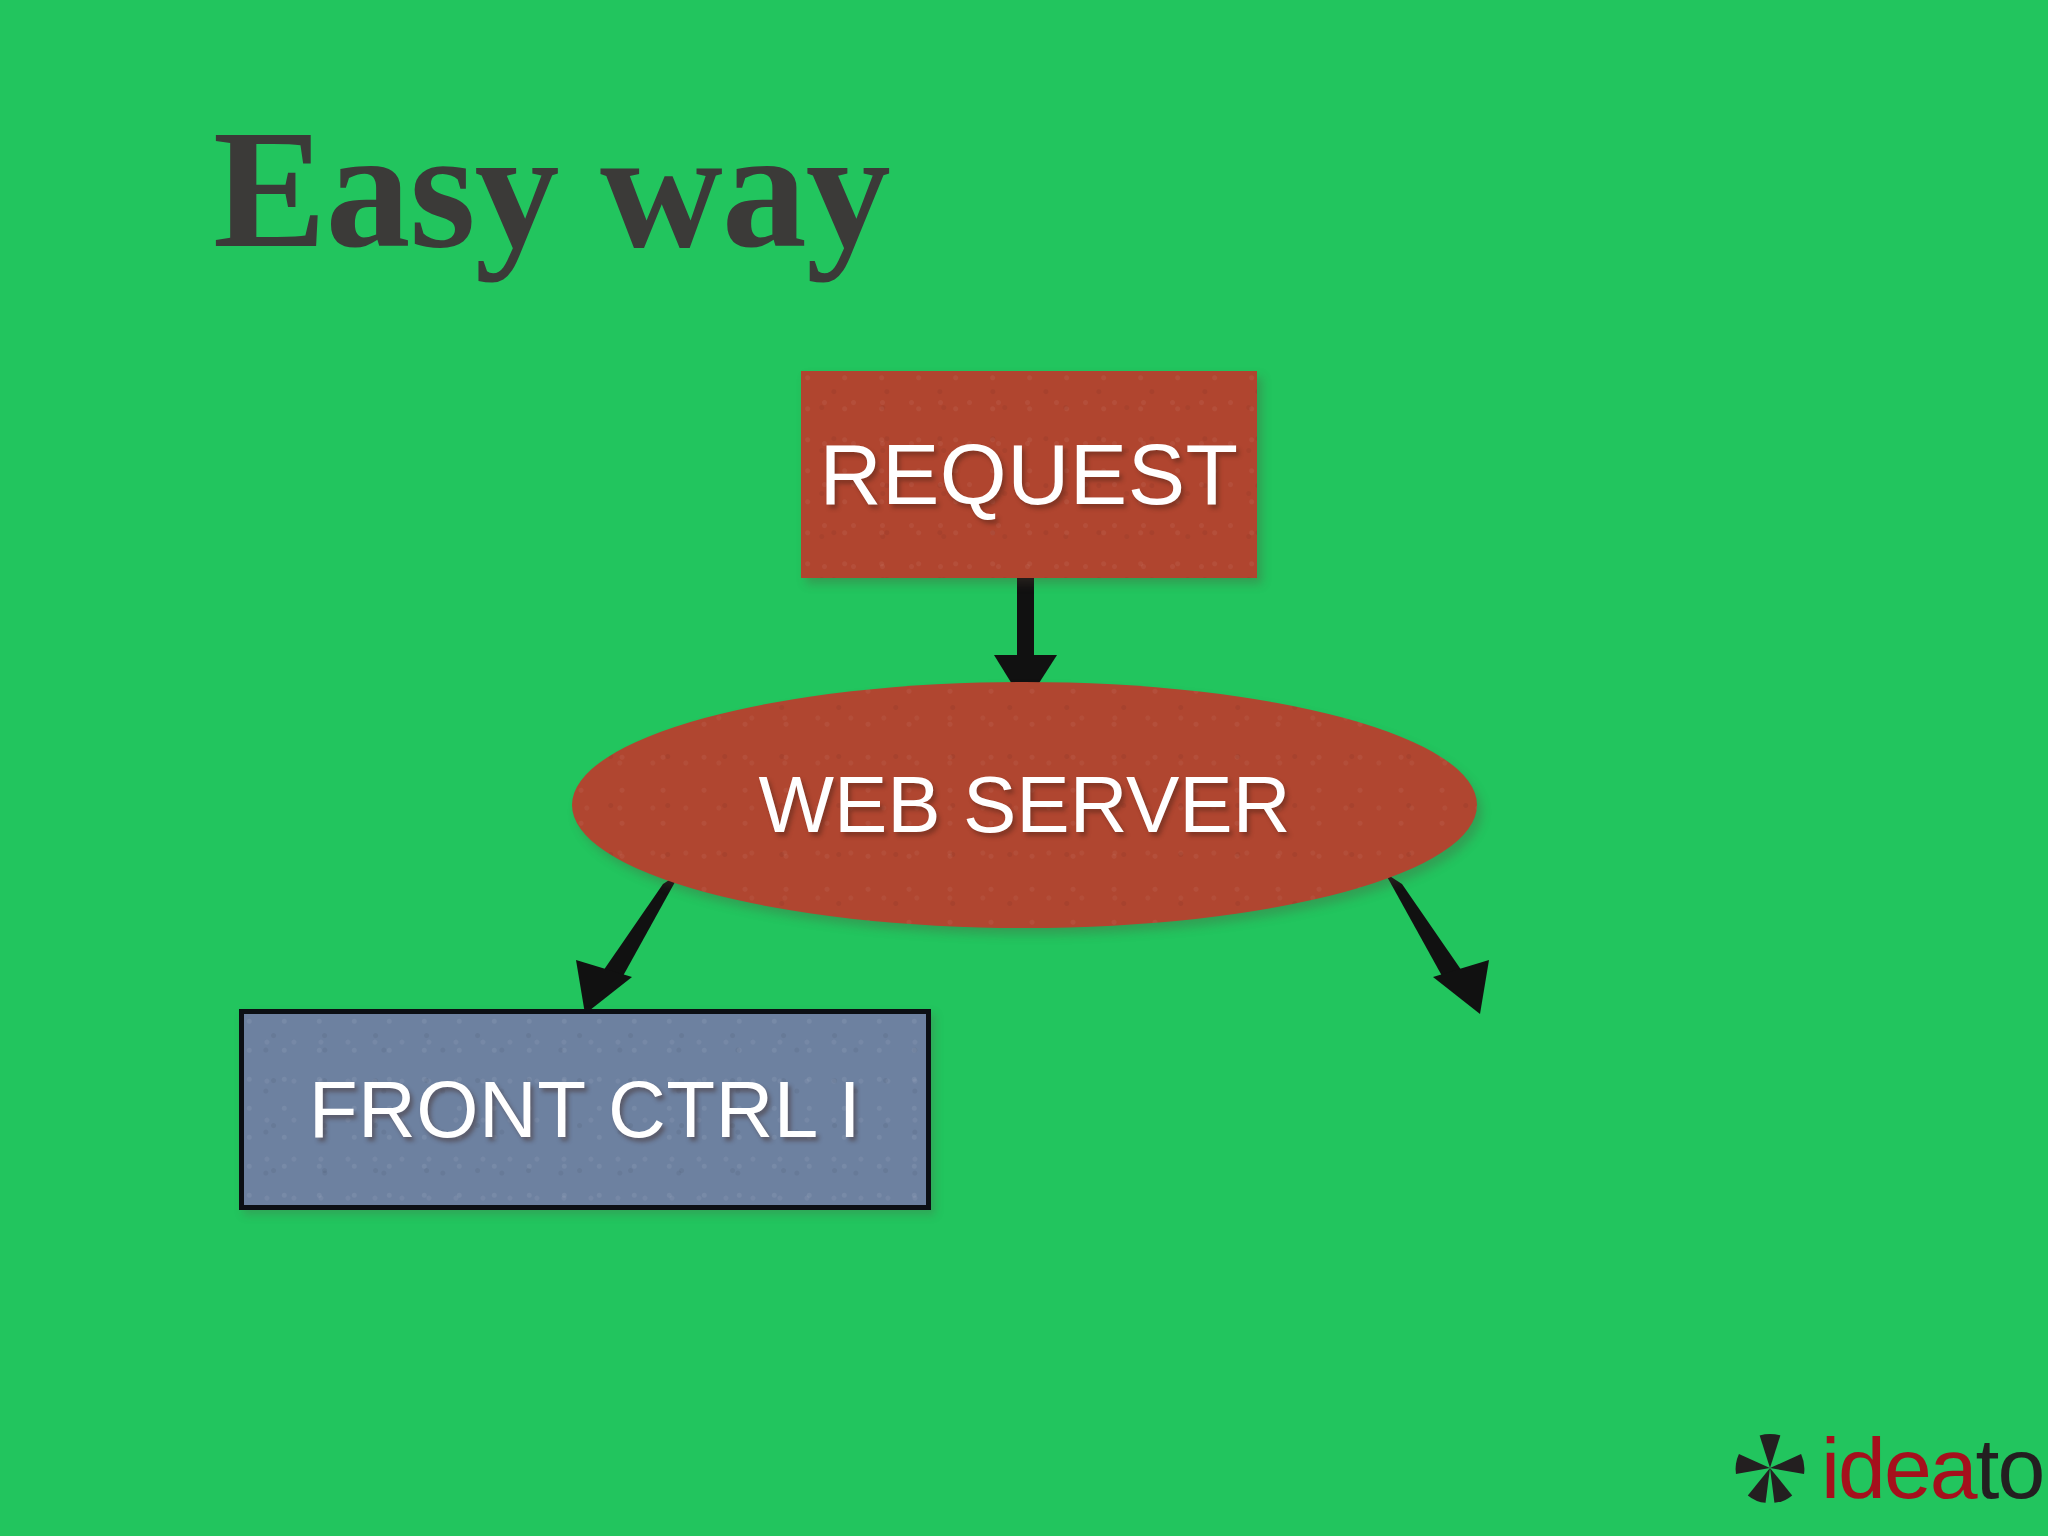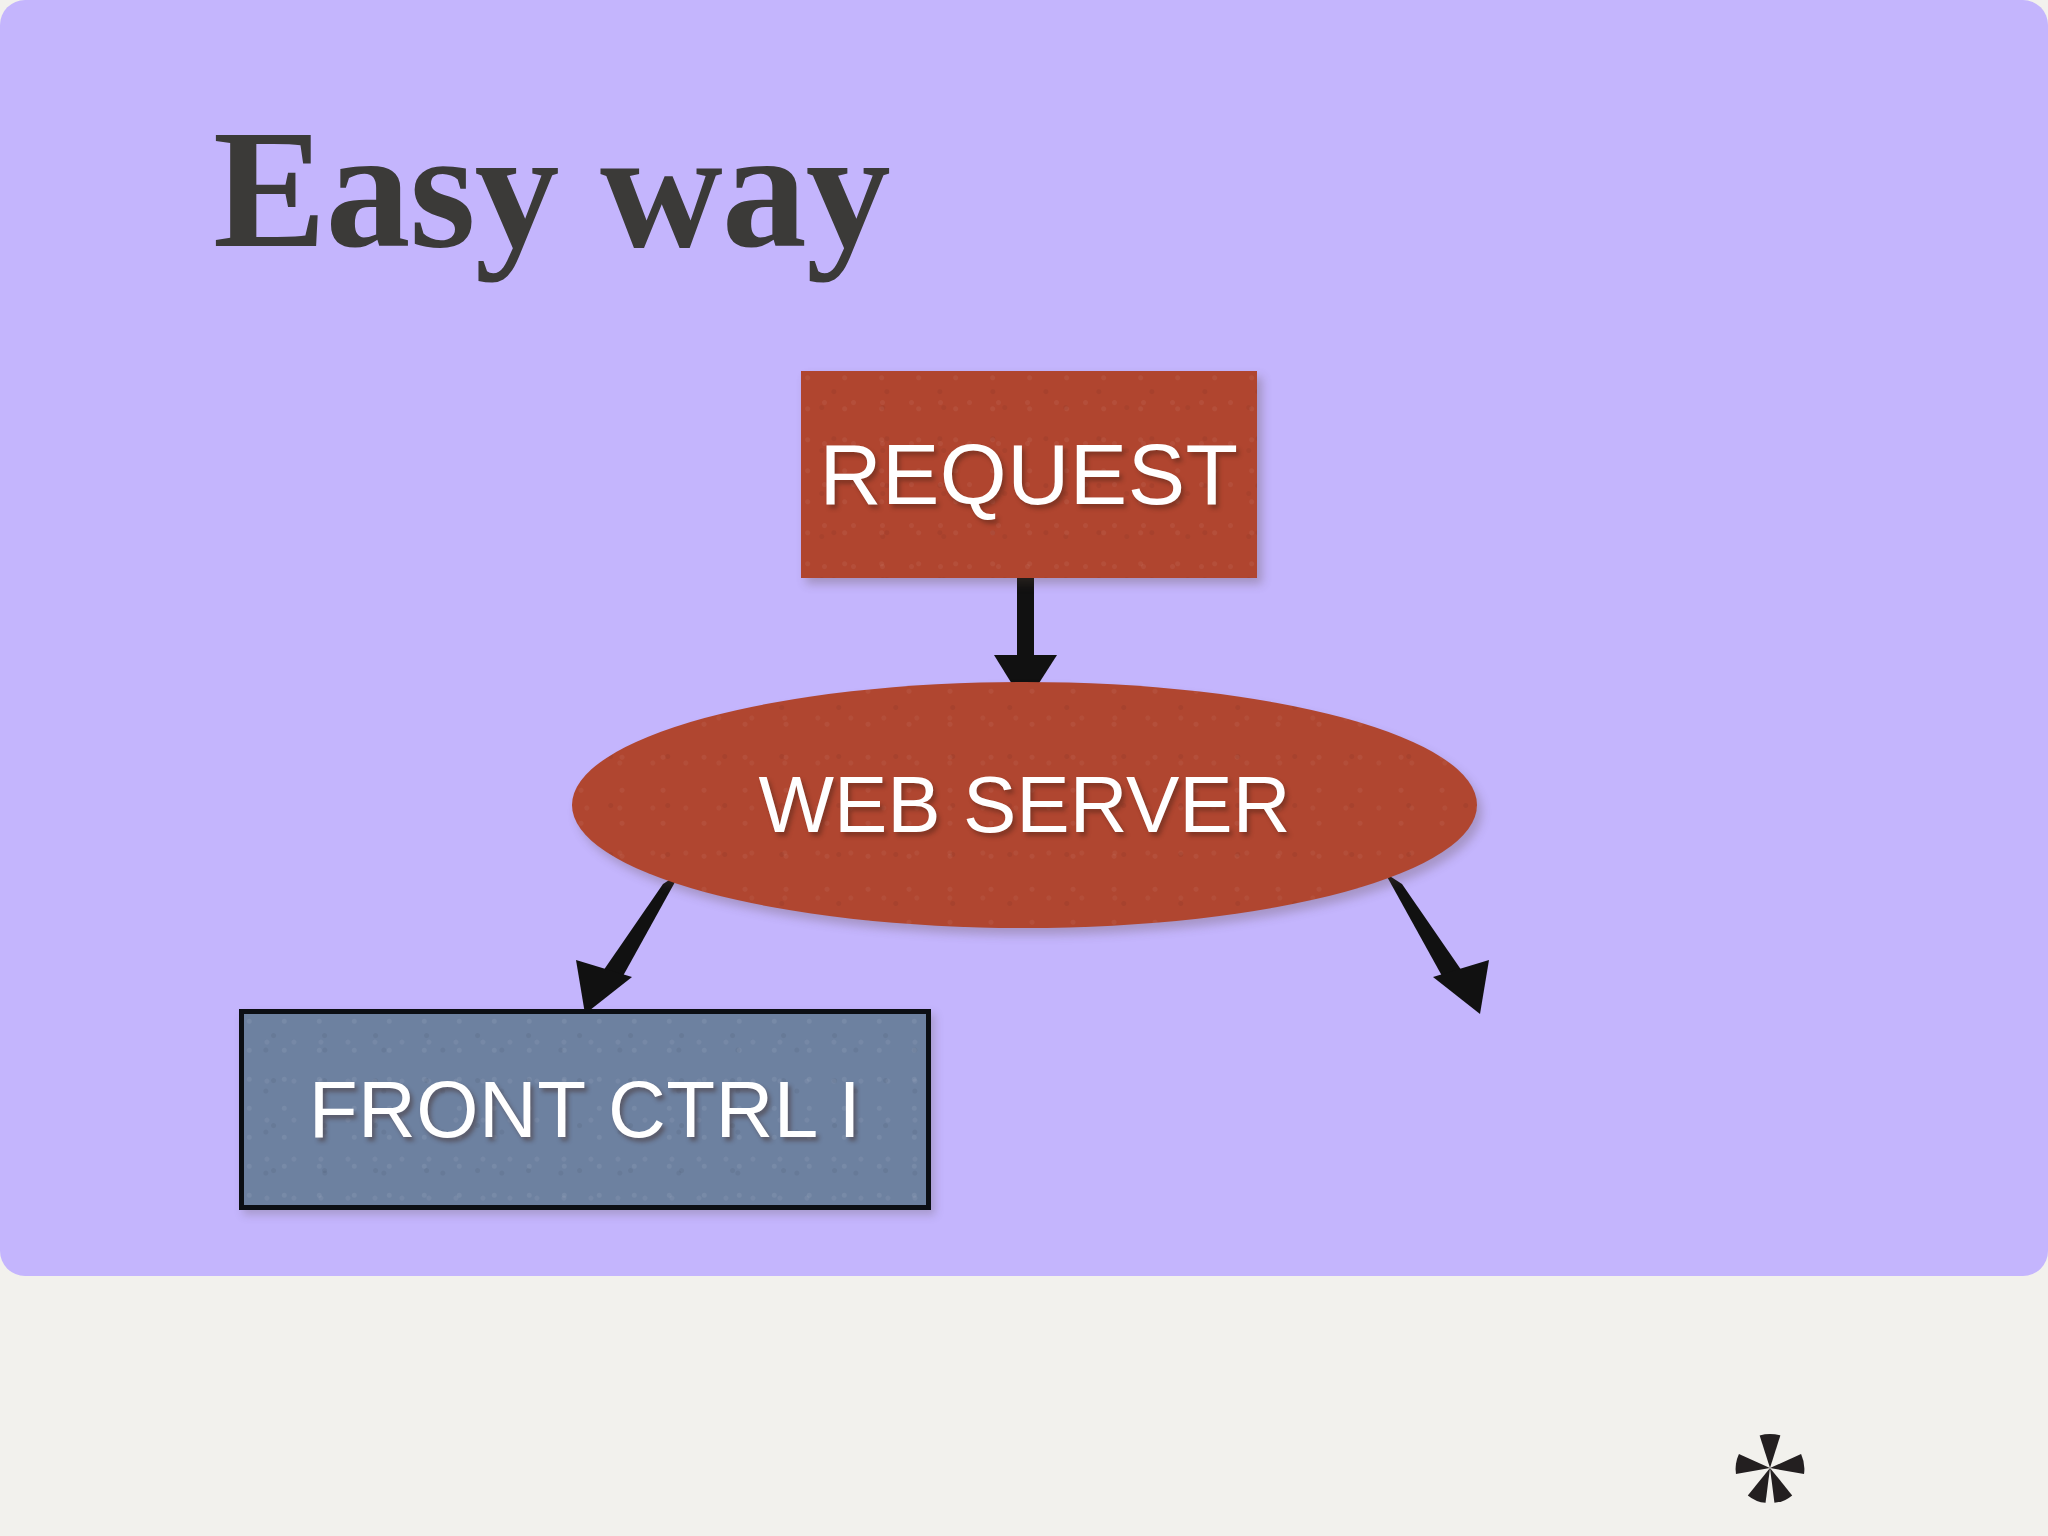--- a/index.html
+++ b/index.html
@@ -9,23 +9,22 @@
   }
   body {
     width: 2048px;
     height: 1536px;
     overflow: hidden;
     font-family: "Liberation Sans", sans-serif;
   }
   #slide {
     position: relative;
     width: 2048px;
-    height: 1276px;
-    background: #c4b5fd;
-    border-radius: 25px;
+    height: 1536px;
+    background: #22c55e;
   }
 
   
   #slide-title {
     position: absolute;
     left: 213px;
     top: 104px;
     font-family: "Liberation Serif", "DejaVu Serif", serif;
     font-weight: 700;
     font-size: 170px;
@@ -184,15 +183,16 @@
   <div id="brand-logo">
     <svg id="logo-asterisk" viewBox="0 0 100 100" xmlns="http://www.w3.org/2000/svg">
       <g fill="#231f20">
         <path d="M50 50 L36 6 Q50 2 64 6 Z"></path>
         <path d="M50 50 L92 31 Q98 44 96 58 Z"></path>
         <path d="M50 50 L80 87 Q69 96 56 97 Z"></path>
         <path d="M50 50 L20 87 Q31 96 44 97 Z"></path>
         <path d="M50 50 L8 31 Q2 44 4 58 Z"></path>
       </g>
     </svg>
+    <div id="logo-wordmark"><span id="logo-idea">idea</span><span id="logo-to">to</span></div>
   </div>
 
 </div>
 
 </body></html>

